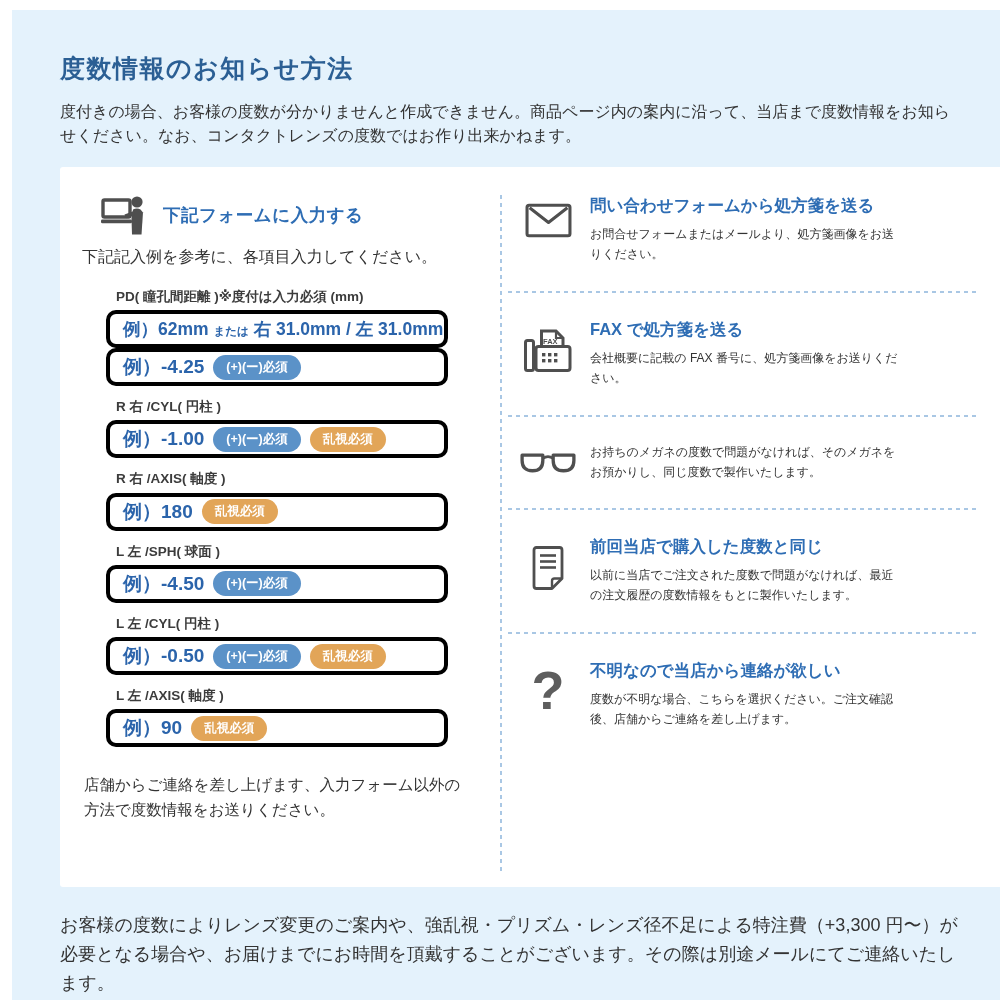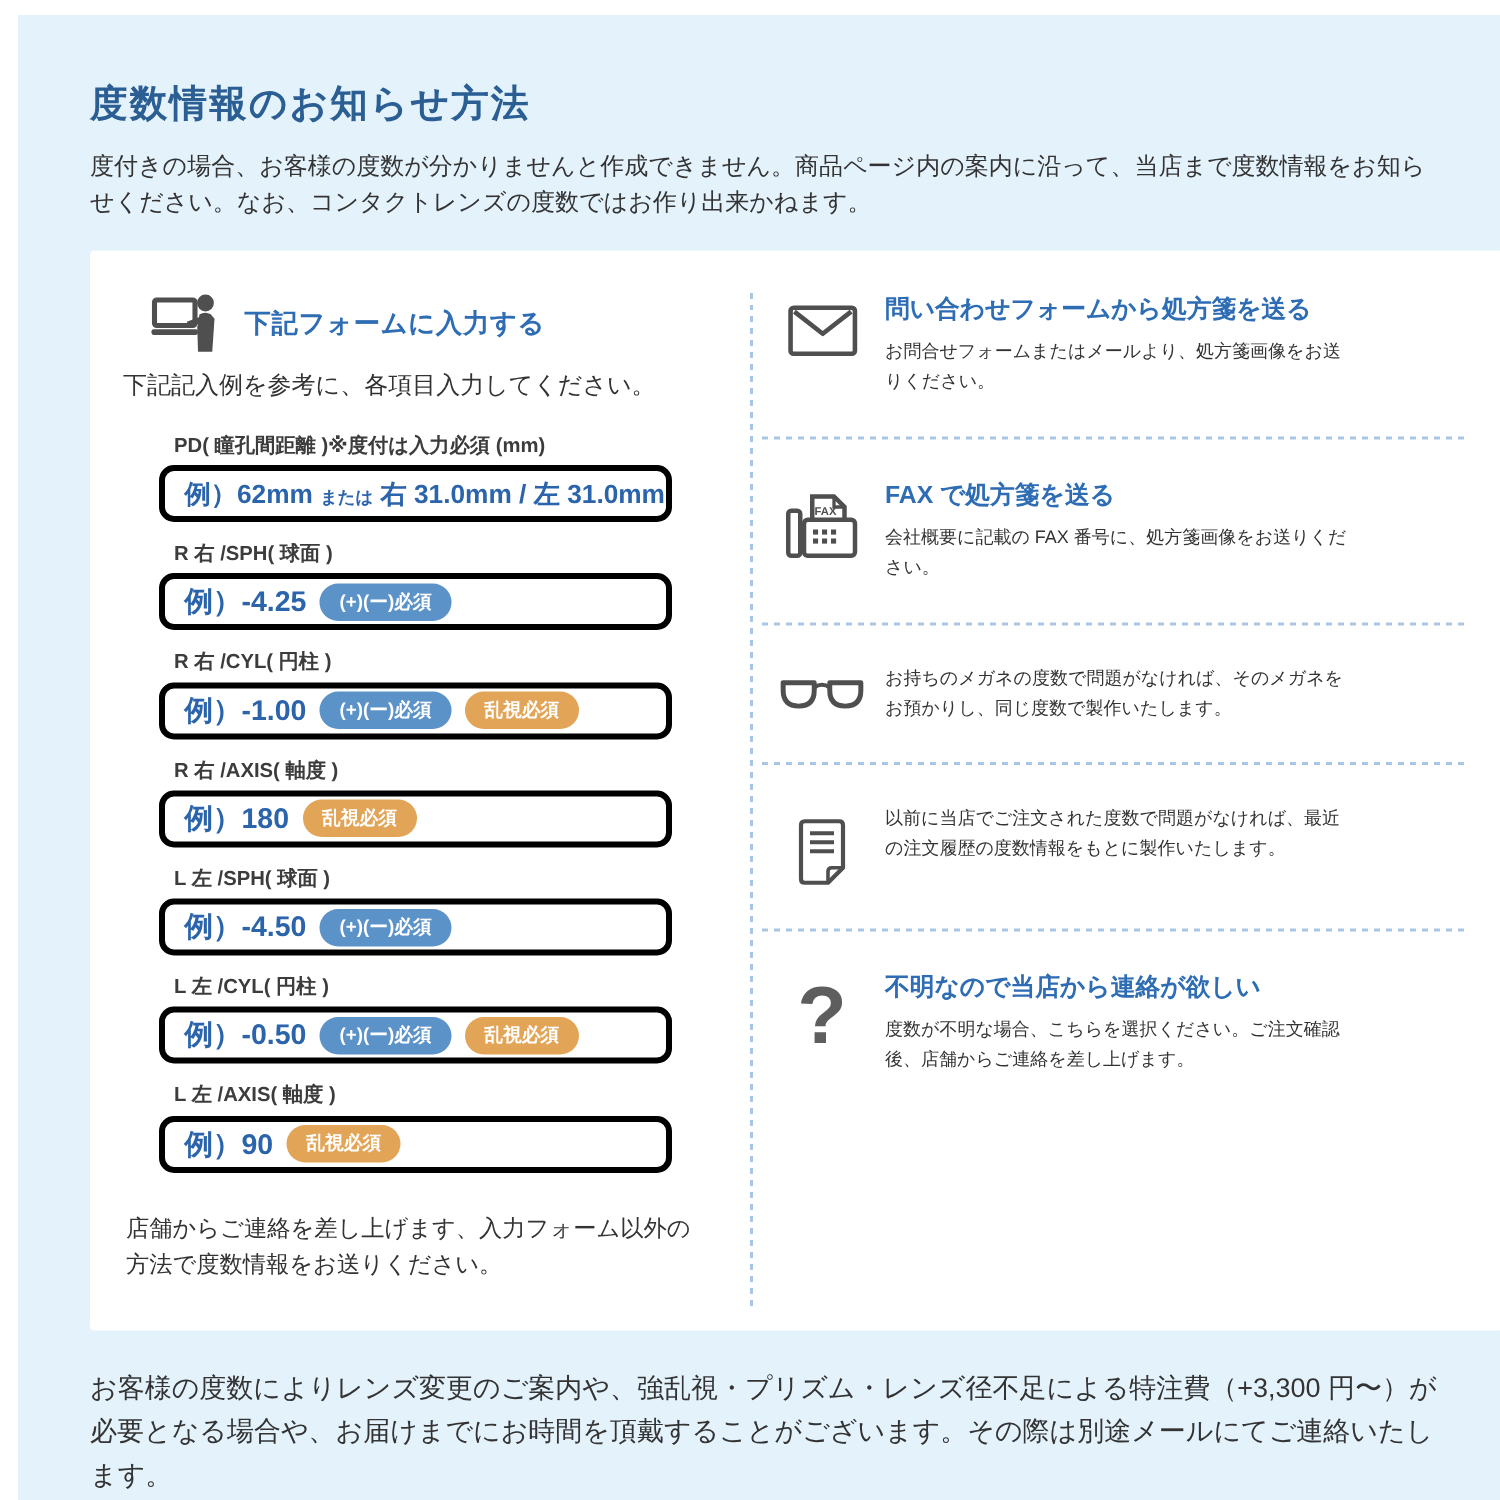--- a/index.html
+++ b/index.html
@@ -66,21 +66,20 @@
         </div>
         <p class="instruction">下記記入例を参考に、各項目入力してください。</p>
         <div class="fields">
             <div class="field">
               <div class="field-label">PD( 瞳孔間距離 )※度付は入力必須 (mm)</div>
               <div class="field-box">
                 <span class="example compact">例）62mm <span class="mid">または</span> 右 31.0mm / 左 31.0mm</span>
               </div>
             </div>
             <div class="field">
-              <div class="field-label">R 右 /SPH( 球面 )</div>
               <div class="field-box">
                 <span class="example">例）-4.25</span>
                 <span class="pill plus_minus">(+)(ー)必須</span>
               </div>
             </div>
             <div class="field">
               <div class="field-label">R 右 /CYL( 円柱 )</div>
               <div class="field-box">
                 <span class="example">例）-1.00</span>
                 <span class="pill plus_minus">(+)(ー)必須</span>
@@ -173,20 +172,21 @@
             <div class="icon-cell">
               <svg width="42" height="49" viewBox="0 0 42 48">
        <path d="M7 5.5 Q7 3 9.5 3 H32.5 Q35 3 35 5.5 V34 L25 44 H9.5 Q7 44 7 41.5 Z" fill="none" stroke="#4f4f4f" stroke-width="2.8" stroke-linejoin="round"></path>
        <path d="M35 34 H27.5 Q25 34 25 36.5 V44" fill="none" stroke="#4f4f4f" stroke-width="2.4"></path>
        <line x1="13" y1="11" x2="29" y2="11" stroke="#4f4f4f" stroke-width="2.6"></line>
        <line x1="13" y1="17" x2="29" y2="17" stroke="#4f4f4f" stroke-width="2.6"></line>
        <line x1="13" y1="23" x2="29" y2="23" stroke="#4f4f4f" stroke-width="2.6"></line>
      </svg>
             </div>
             <div class="m-text">
+              <h3 class="m-heading">前回当店で購入した度数と同じ</h3>
               <p class="m-body">以前に当店でご注文された度数で問題がなければ、最近の注文履歴の度数情報をもとに製作いたします。</p>
             </div>
           </div>
           <div class="h-divider"></div>
           <div class="method">
             <div class="icon-cell">
               <div class="q-mark">?</div>
             </div>
             <div class="m-text">
               <h3 class="m-heading">不明なので当店から連絡が欲しい</h3>

